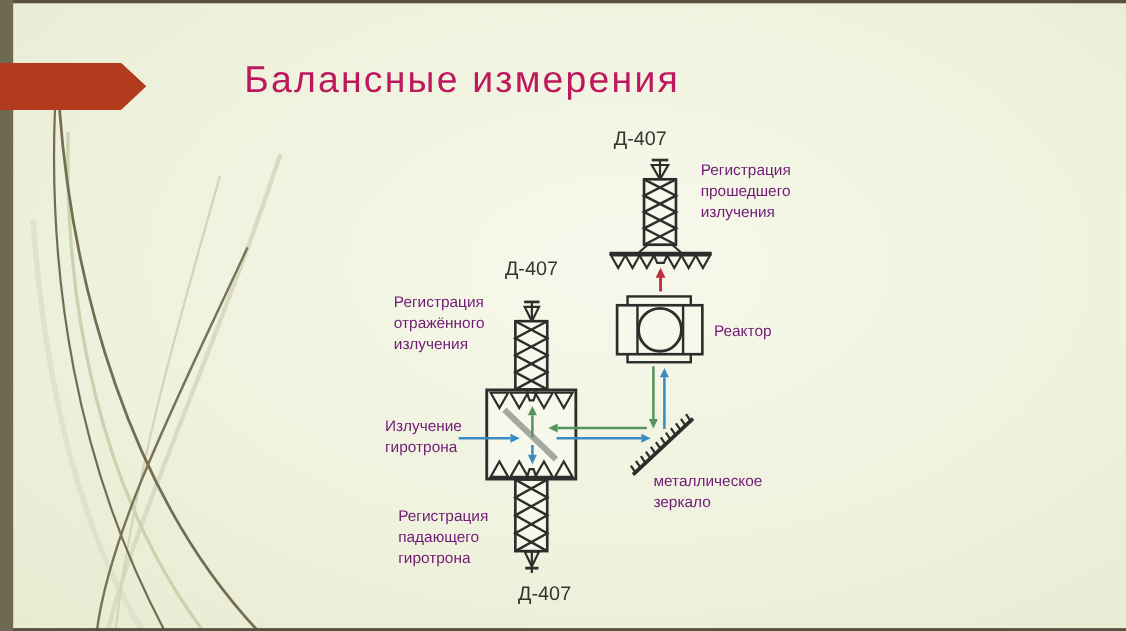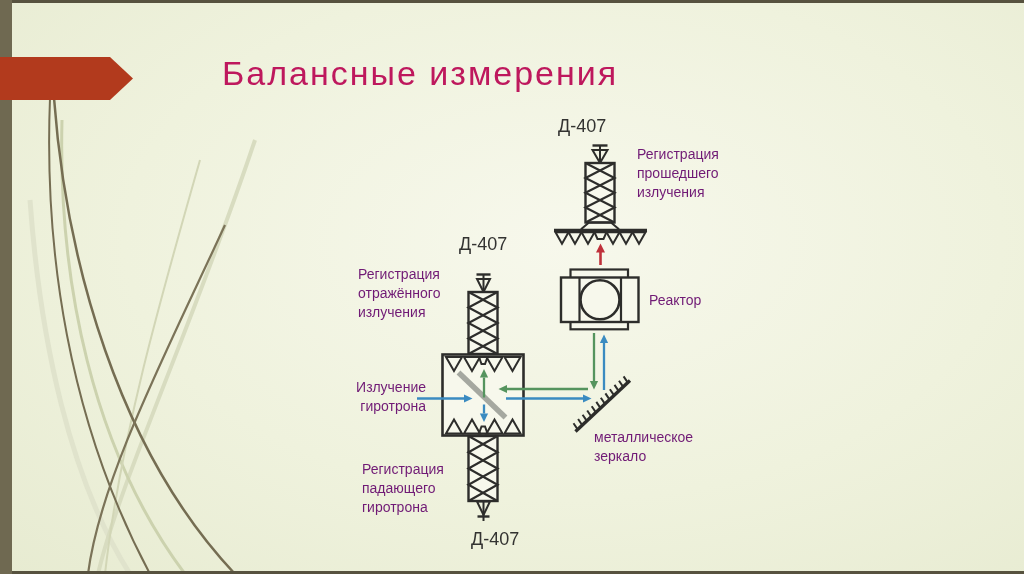--- a/index.html
+++ b/index.html
@@ -177,16 +177,16 @@
     <line x1="483.5" y1="501.5" x2="483.5" y2="521" class="oln" stroke-width="2"></line>
     <line x1="477.5" y1="516.5" x2="489.5" y2="516.5" class="oln" stroke-width="2.4"></line>
   </g>
 </svg>
 
 <div class="lbl lbl-d407" style="left:558px;top:117px;">Д-407</div>
 <div class="lbl" style="left:637px;top:145px;width:100px;">Регистрация прошедшего излучения</div>
 <div class="lbl lbl-d407" style="left:459px;top:235px;">Д-407</div>
 <div class="lbl" style="left:358px;top:265px;width:100px;">Регистрация отражённого излучения</div>
 <div class="lbl" style="left:649px;top:291px;white-space:nowrap;text-align:center;">Реактор</div>
-<div class="lbl" style="left:336px;top:378px;width:90px;text-align:right;">Излучение гиротрона</div>
+<div class="lbl" style="left:350px;top:378px;width:90px;">Излучение гиротрона</div>
 <div class="lbl" style="left:594px;top:428px;width:125px;">металлическое зеркало</div>
 <div class="lbl" style="left:362px;top:460px;width:100px;">Регистрация падающего гиротрона</div>
 <div class="lbl lbl-d407" style="left:471px;top:530px;">Д-407</div>
 
 </body></html>

